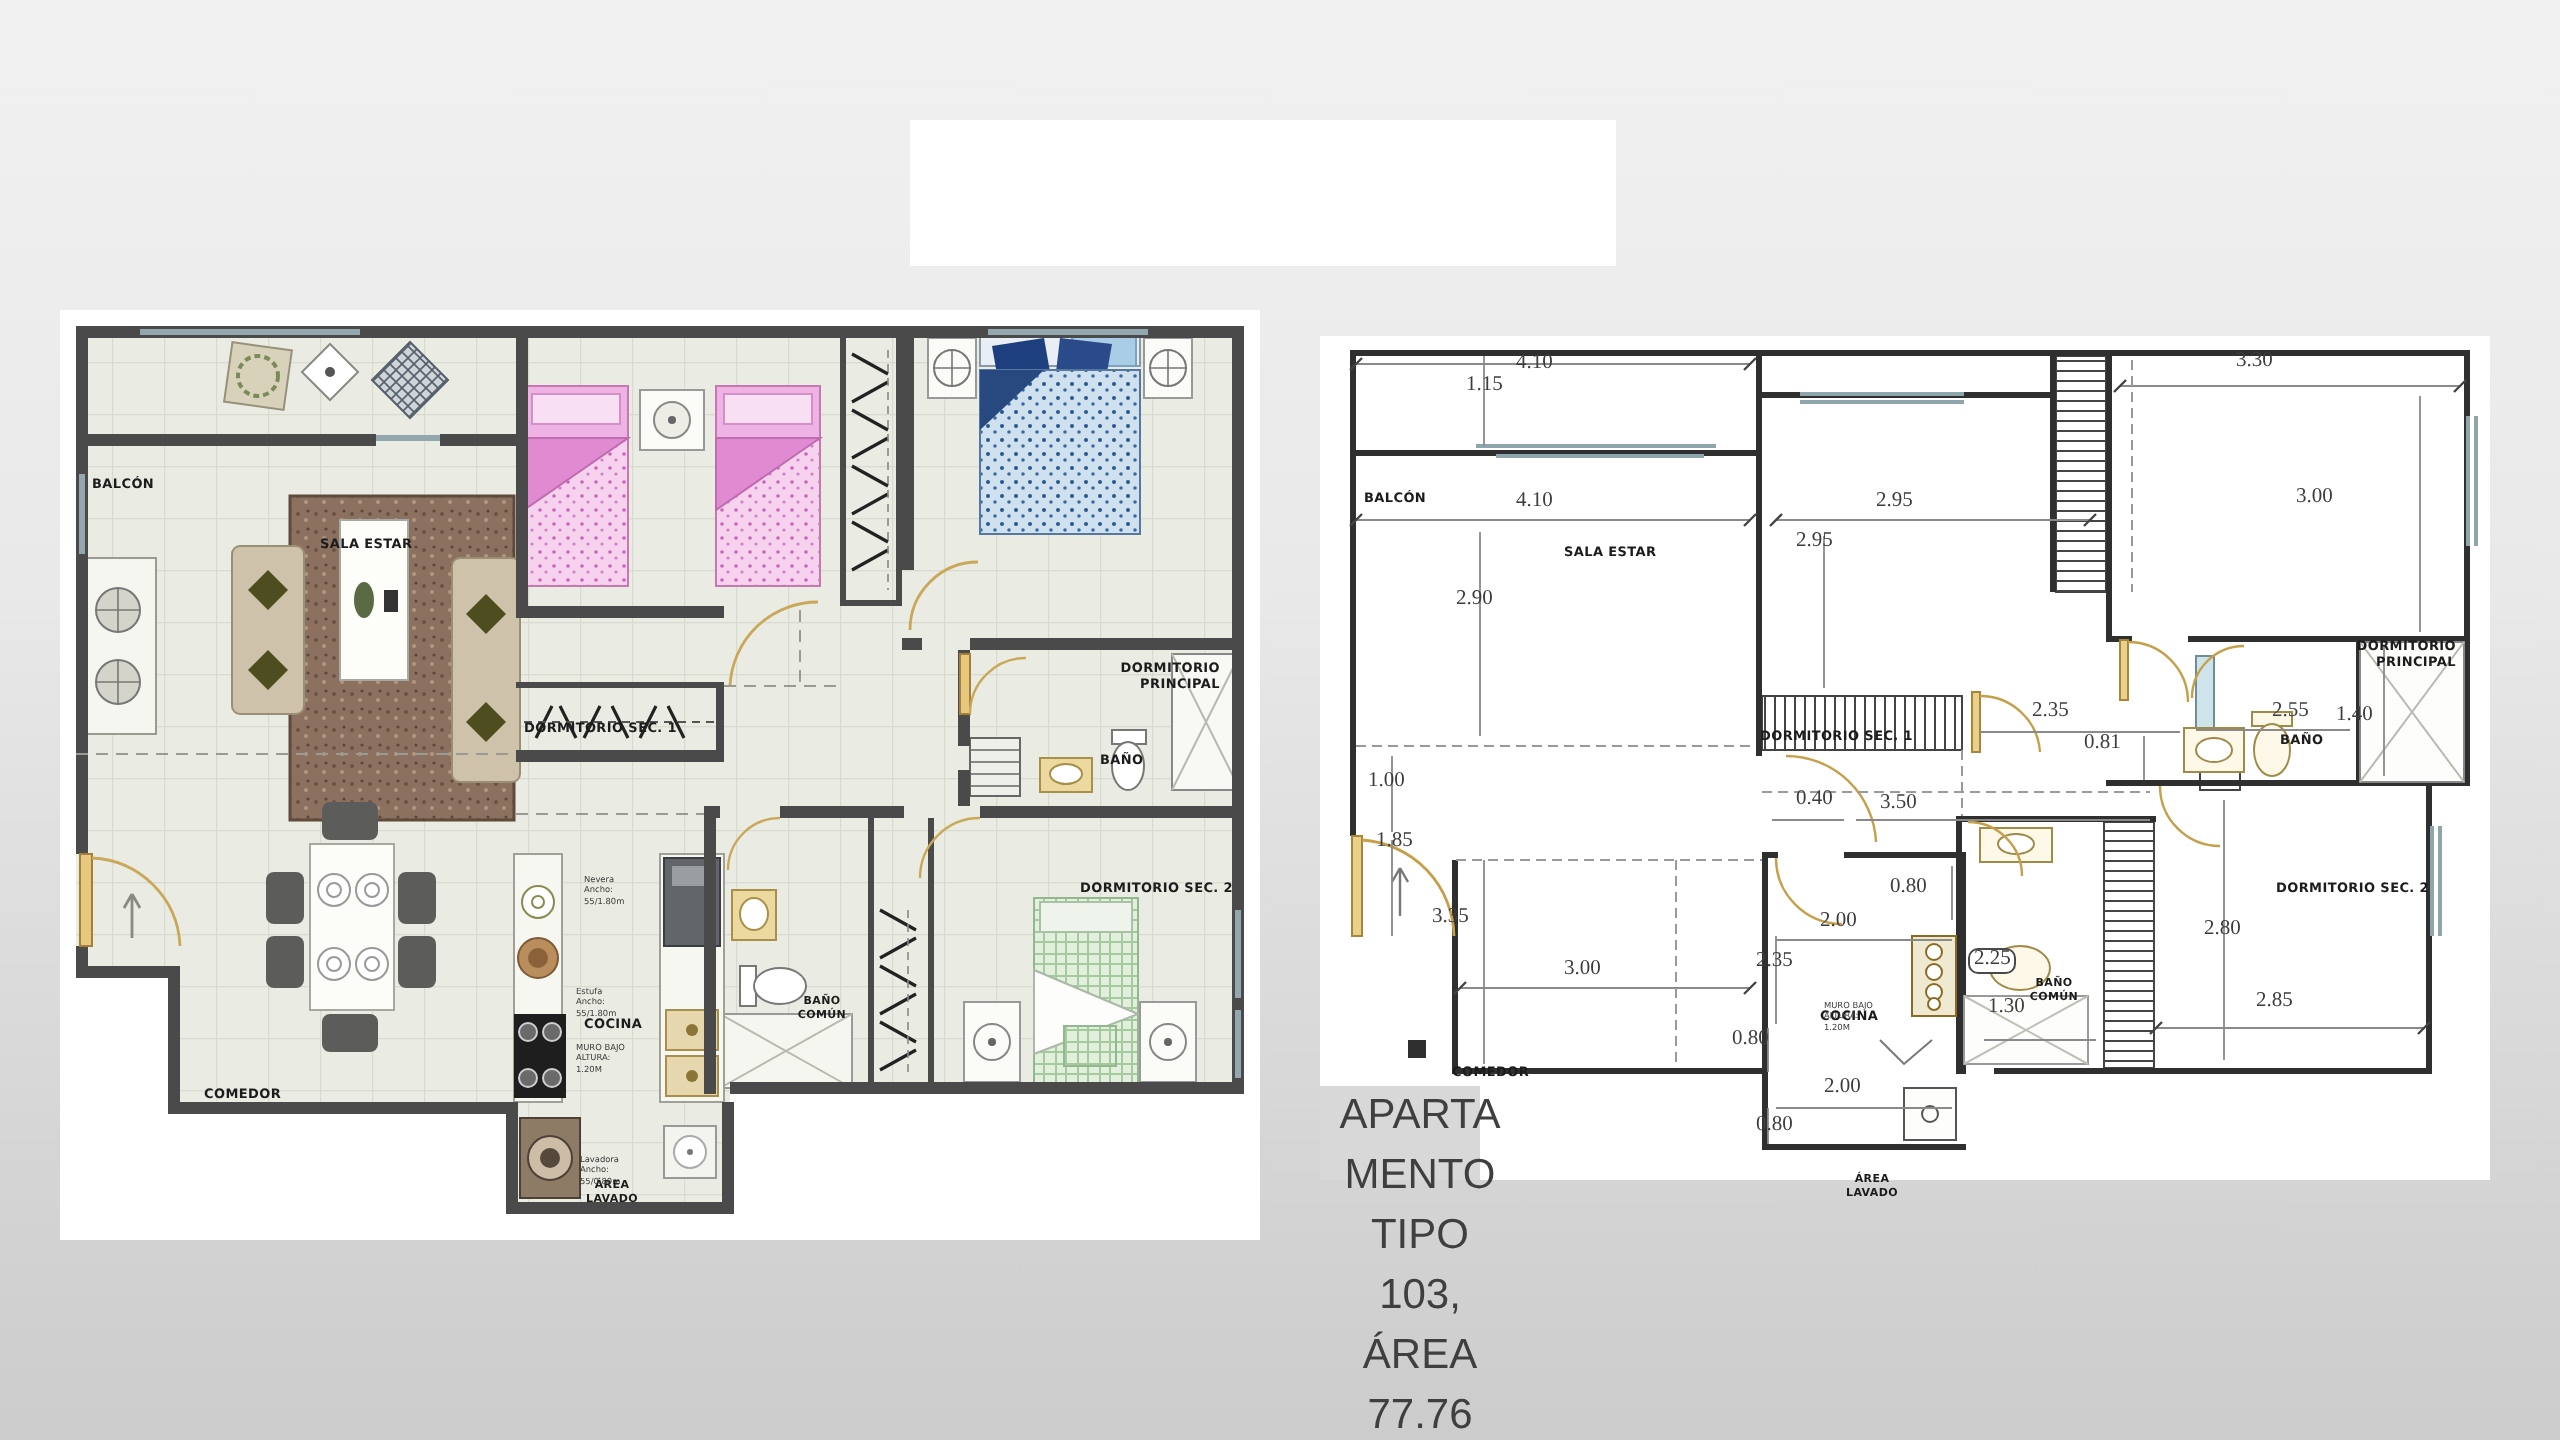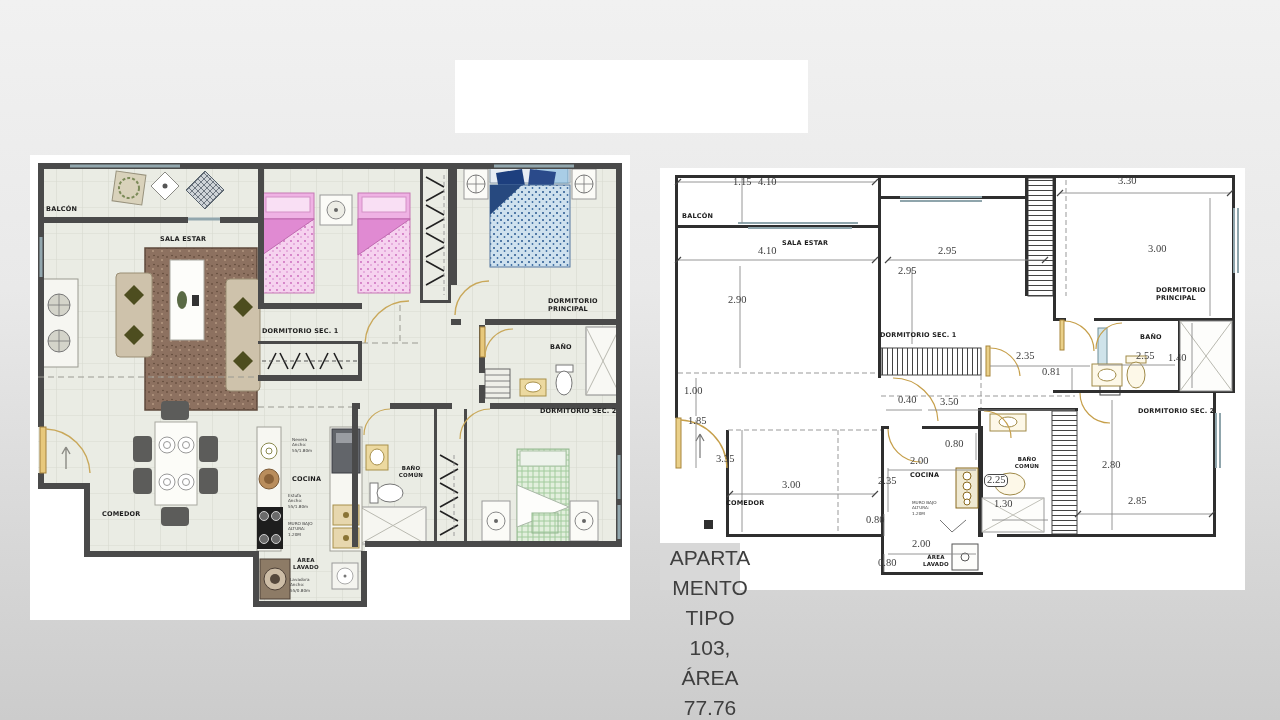--- a/index.html
+++ b/index.html
@@ -10,23 +10,23 @@
     background:
 ateral radial-gradient(ellipse 900px 420px at 12% 118%, rgba(255,255,255,.45), rgba(255,255,255,0) 62%),
       radial-gradient(ellipse 1100px 520px at 88% 128%, rgba(178,178,178,.35), rgba(178,178,178,0) 60%),
       radial-gradient(ellipse 1400px 300px at 50% 104%, rgba(255,255,255,.25), rgba(255,255,255,0) 70%);}
   .title-box{position:absolute;left:455px;top:60px;width:353px;height:73px;background:#ffffff;}
   .plan{position:absolute;background:#ffffff;}
   .plan-left{left:30px;top:155px;width:600px;height:465px;}
   .plan-right{left:660px;top:168px;width:585px;height:422px;}
   .plan svg{position:absolute;left:0;top:0;}
   .lbl{position:absolute;white-space:pre-line;color:#1c1c1c;line-height:1.25;}
-  .room{font-family:"DejaVu Sans",sans-serif;font-weight:bold;font-size:6.5px;letter-spacing:.2px;}
+  .room{font-family:"DejaVu Sans",sans-serif;font-weight:bold;font-size:6.5px;letter-spacing:.2px;margin-top:33px;}
   .room-sm{font-size:5.5px;line-height:1.3;text-align:center;}
-  .room-rt{}
+  .room-rt{text-align:right;}
   .note{font-family:"DejaVu Sans",sans-serif;font-size:4.2px;color:#3a3a3a;line-height:1.25;}
   .dim{font-family:Liberation Serif, serif;font-size:10.5px;color:#3d3d3d;line-height:1;}
   .dim-box{border:1px solid #4a4a4a;border-radius:5px;padding:0 2px;background:#fff;}
   .caption{position:absolute;left:662px;top:543px;width:96px;text-align:center;
     font-family:"Liberation Sans",sans-serif;font-size:21px;line-height:30px;color:#3f3f3f;
     white-space:pre-line;}
 </style>
 </head>
 <body>
 
@@ -466,21 +466,21 @@
 COMÚN</div>
     <div class="lbl room" style="left:66px;top:331px">COMEDOR</div>
     <div class="lbl room" style="left:250px;top:303px">COCINA</div>
     <div class="lbl note" style="left:252px;top:332px">MURO BAJO
 ALTURA:
 1.20M</div>
     <div class="lbl room room-sm" style="left:258px;top:386px;width:36px">ÁREA
 LAVADO</div>
 
     <div class="lbl dim" style="left:98px;top:9px">4.10</div>
-    <div class="lbl dim" style="left:73px;top:9px">1.15</div>
+    <div class="lbl dim" style="left:73px;top:20px">1.15</div>
     <div class="lbl dim" style="left:98px;top:78px">4.10</div>
     <div class="lbl dim" style="left:68px;top:127px">2.90</div>
     <div class="lbl dim" style="left:278px;top:78px">2.95</div>
     <div class="lbl dim" style="left:238px;top:98px">2.95</div>
     <div class="lbl dim" style="left:458px;top:8px">3.30</div>
     <div class="lbl dim" style="left:488px;top:76px">3.00</div>
     <div class="lbl dim" style="left:356px;top:183px">2.35</div>
     <div class="lbl dim" style="left:382px;top:199px">0.81</div>
     <div class="lbl dim" style="left:476px;top:183px">2.55</div>
     <div class="lbl dim" style="left:508px;top:185px">1.40</div>

